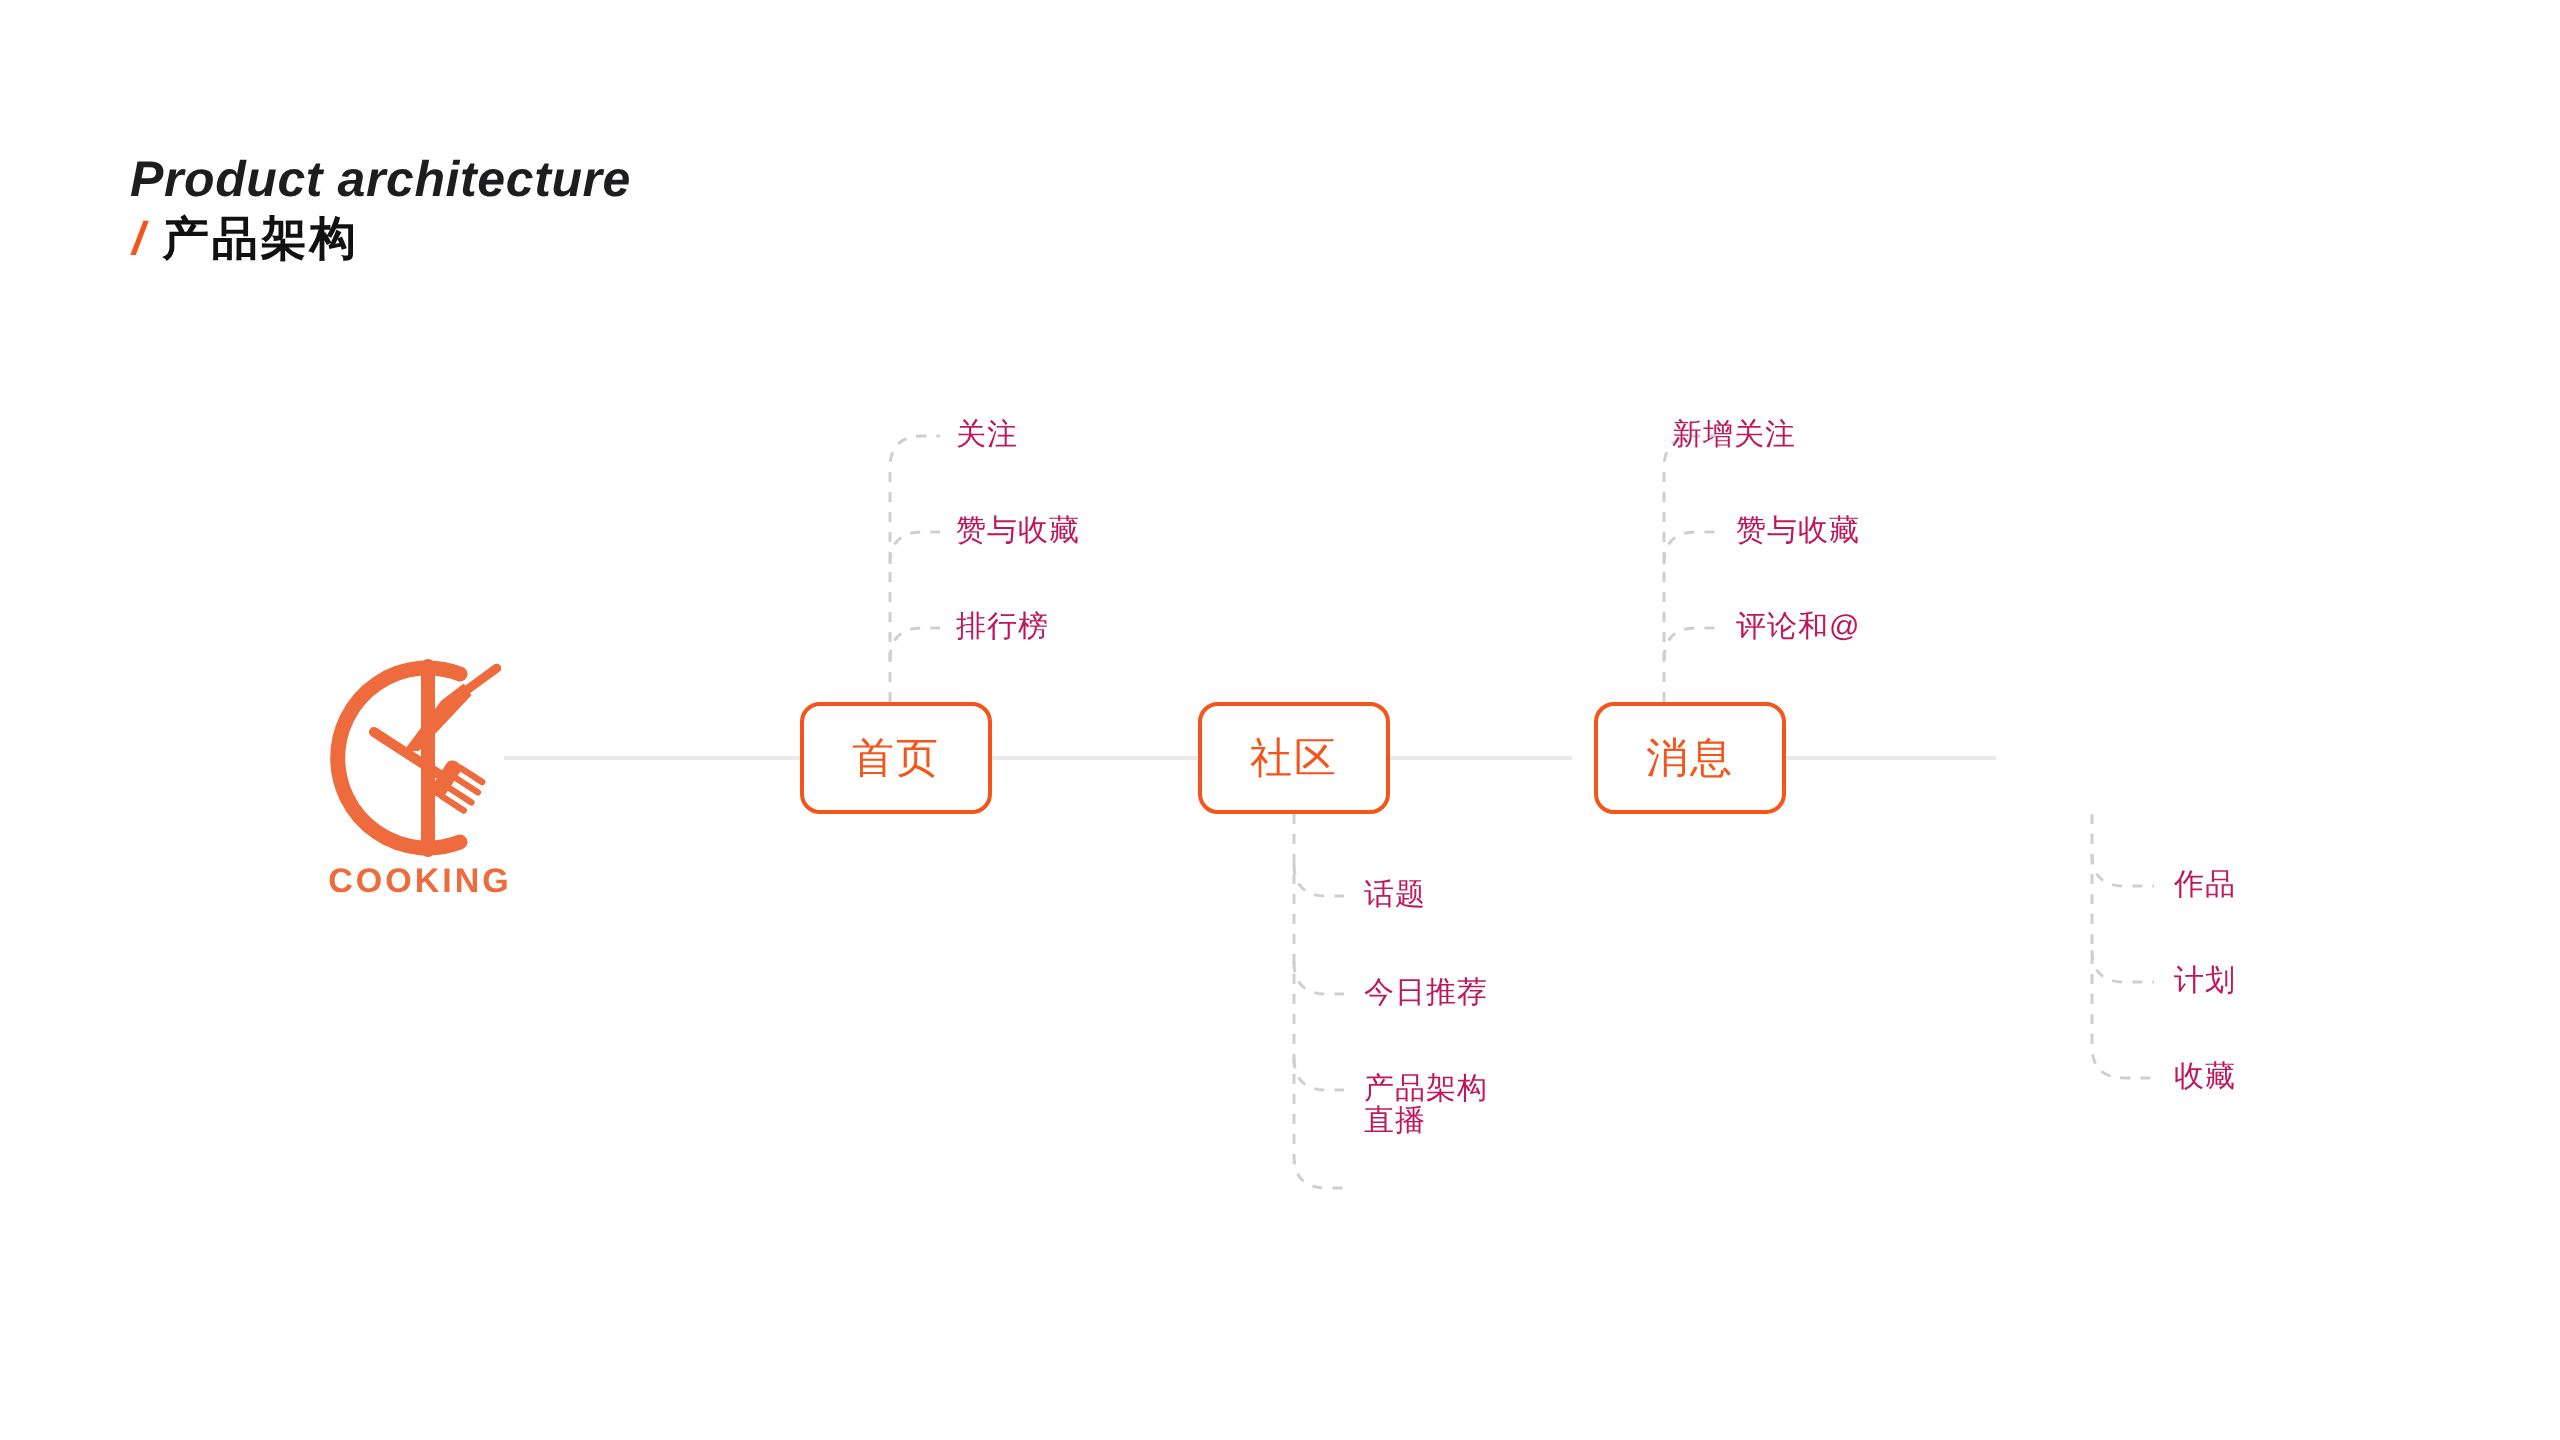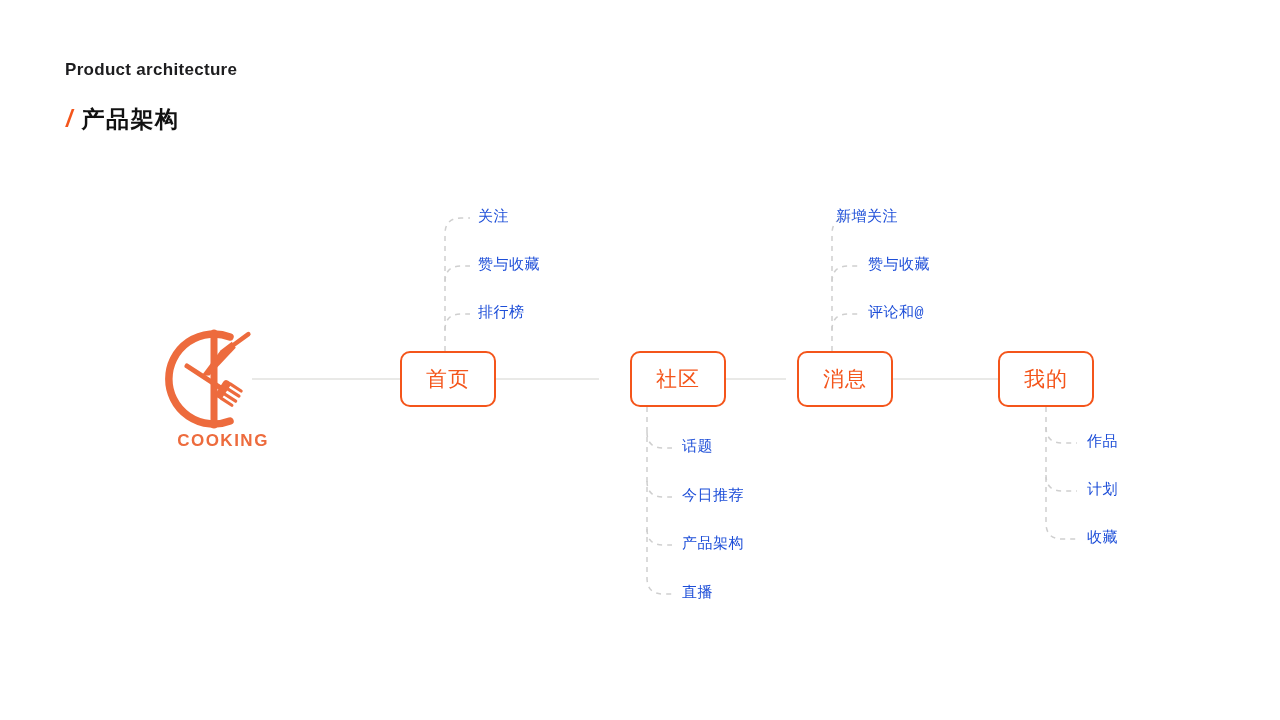--- a/index.html
+++ b/index.html
@@ -4,22 +4,22 @@
 <style>
   html,body{margin:0;padding:0;}
   body{
     width:1280px;height:720px;background:#ffffff;overflow:hidden;position:relative;
     font-family:"Liberation Sans","DejaVu Sans",sans-serif;
   }
   .stage{position:absolute;inset:0;width:1280px;height:720px;}
 
   
   .title{
-    position:absolute;left:65px;top:60px;
-    font-size:17px;font-weight:bold;
+    position:absolute;left:65px;top:76px;
+    font-size:25px;font-weight:bold;font-style:italic;
     color:#1d1d1f;letter-spacing:.3px;
   }
   .subtitle{
     position:absolute;left:66px;top:104px;
     font-size:23px;font-weight:bold;color:#111111;letter-spacing:1.5px;
   }
   .subtitle .slash{
     font-style:italic;color:#f4551b;margin-right:9px;letter-spacing:0;
   }
 
@@ -28,36 +28,36 @@
 
   
   .node{
     position:absolute;top:351px;width:96px;height:56px;z-index:2;
     box-sizing:border-box;background:#ffffff;
     border:2.5px solid #f4551b;border-radius:10px;
     display:flex;align-items:center;justify-content:center;
     color:#f4551b;font-size:21px;font-weight:500;letter-spacing:1px;text-align:right;
   }
   .node-home{left:400px;}
-  .node-community{left:599px;margin-left:31px;}
+  .node-community{left:599px;}
   .node-messages{left:786px;margin-left:11px;}
   .node-mine{left:998px;}
 
   
   .leaf{
     position:absolute;z-index:2;height:18px;line-height:18px;
-    font-size:15px;color:#1d4ed8;letter-spacing:.5px;white-space:nowrap;font-family:Liberation Mono, monospace;
+    font-size:15px;color:#be185d;letter-spacing:.5px;white-space:nowrap;
   }
 
   
   .logo-mark{position:absolute;left:160px;top:320px;z-index:2;}
   .logo-word{
     position:absolute;left:158px;top:431px;width:104px;z-index:2;
     text-align:center;font-size:17px;font-weight:bold;
-    color:#ed6b3d;letter-spacing:1.5px;margin-left:13px;
+    color:#ed6b3d;letter-spacing:1.5px;
   }
 </style>
 </head>
 <body>
 
 <div class="stage">
 
   <div class="title">Product architecture</div>
   <div class="subtitle">
     <span class="slash">/</span><span>产品架构</span>
@@ -115,32 +115,31 @@
         <path d="M46 3 L60 3"></path>
         <path d="M46 8.5 L59 8.5"></path>
       </g>
     </g>
   </svg>
   <div class="logo-word">COOKING</div>
 
   <div class="node node-home">首页</div>
   <div class="node node-community">社区</div>
   <div class="node node-messages">消息</div>
-  <div class="node node-mine">我的</div>
 
   <div class="leaf" style="left:478px;top:209px">关注</div>
   <div class="leaf" style="left:478px;top:257px">赞与收藏</div>
   <div class="leaf" style="left:478px;top:305px">排行榜</div>
 
   <div class="leaf" style="left:836px;top:209px">新增关注</div>
   <div class="leaf" style="left:868px;top:257px">赞与收藏</div>
   <div class="leaf" style="left:868px;top:305px">评论和@</div>
 
   <div class="leaf" style="left:682px;top:439px">话题</div>
   <div class="leaf" style="left:682px;top:488px">今日推荐</div>
   <div class="leaf" style="left:682px;top:536px">产品架构</div>
-  <div class="leaf" style="left:682px;top:585px">直播</div>
+  <div class="leaf" style="left:682px;top:552px">直播</div>
 
   <div class="leaf" style="left:1087px;top:434px">作品</div>
   <div class="leaf" style="left:1087px;top:482px">计划</div>
   <div class="leaf" style="left:1087px;top:530px">收藏</div>
 
 </div>
 
 </body></html>

